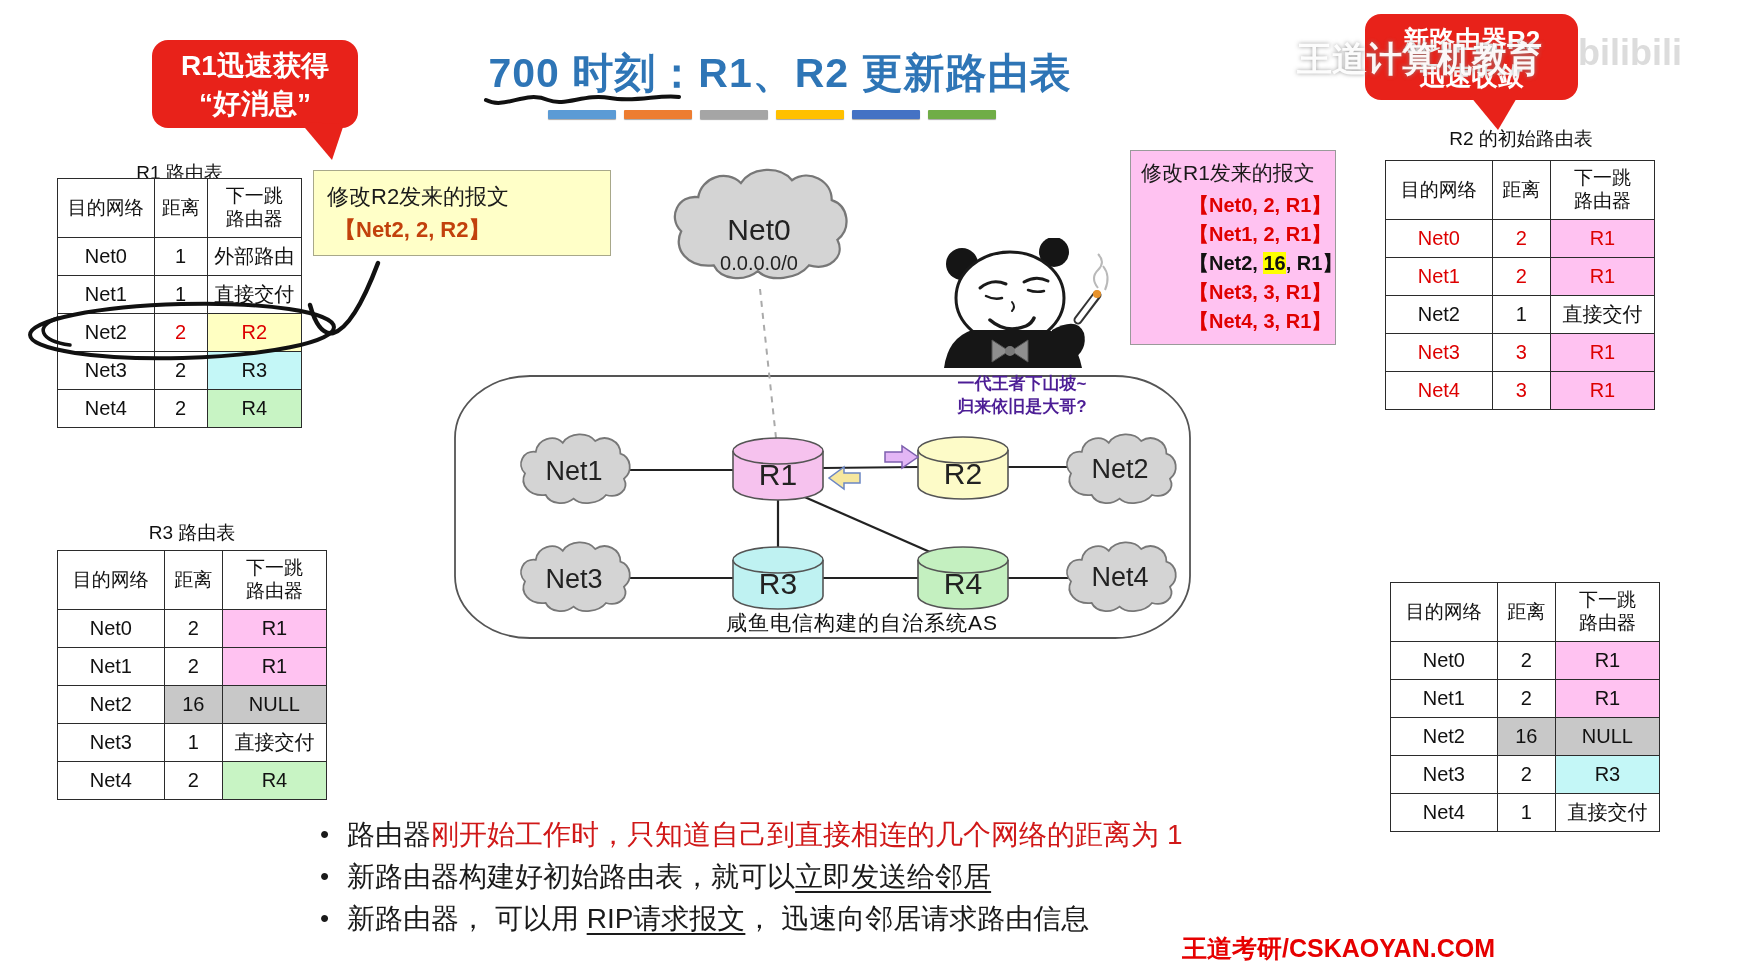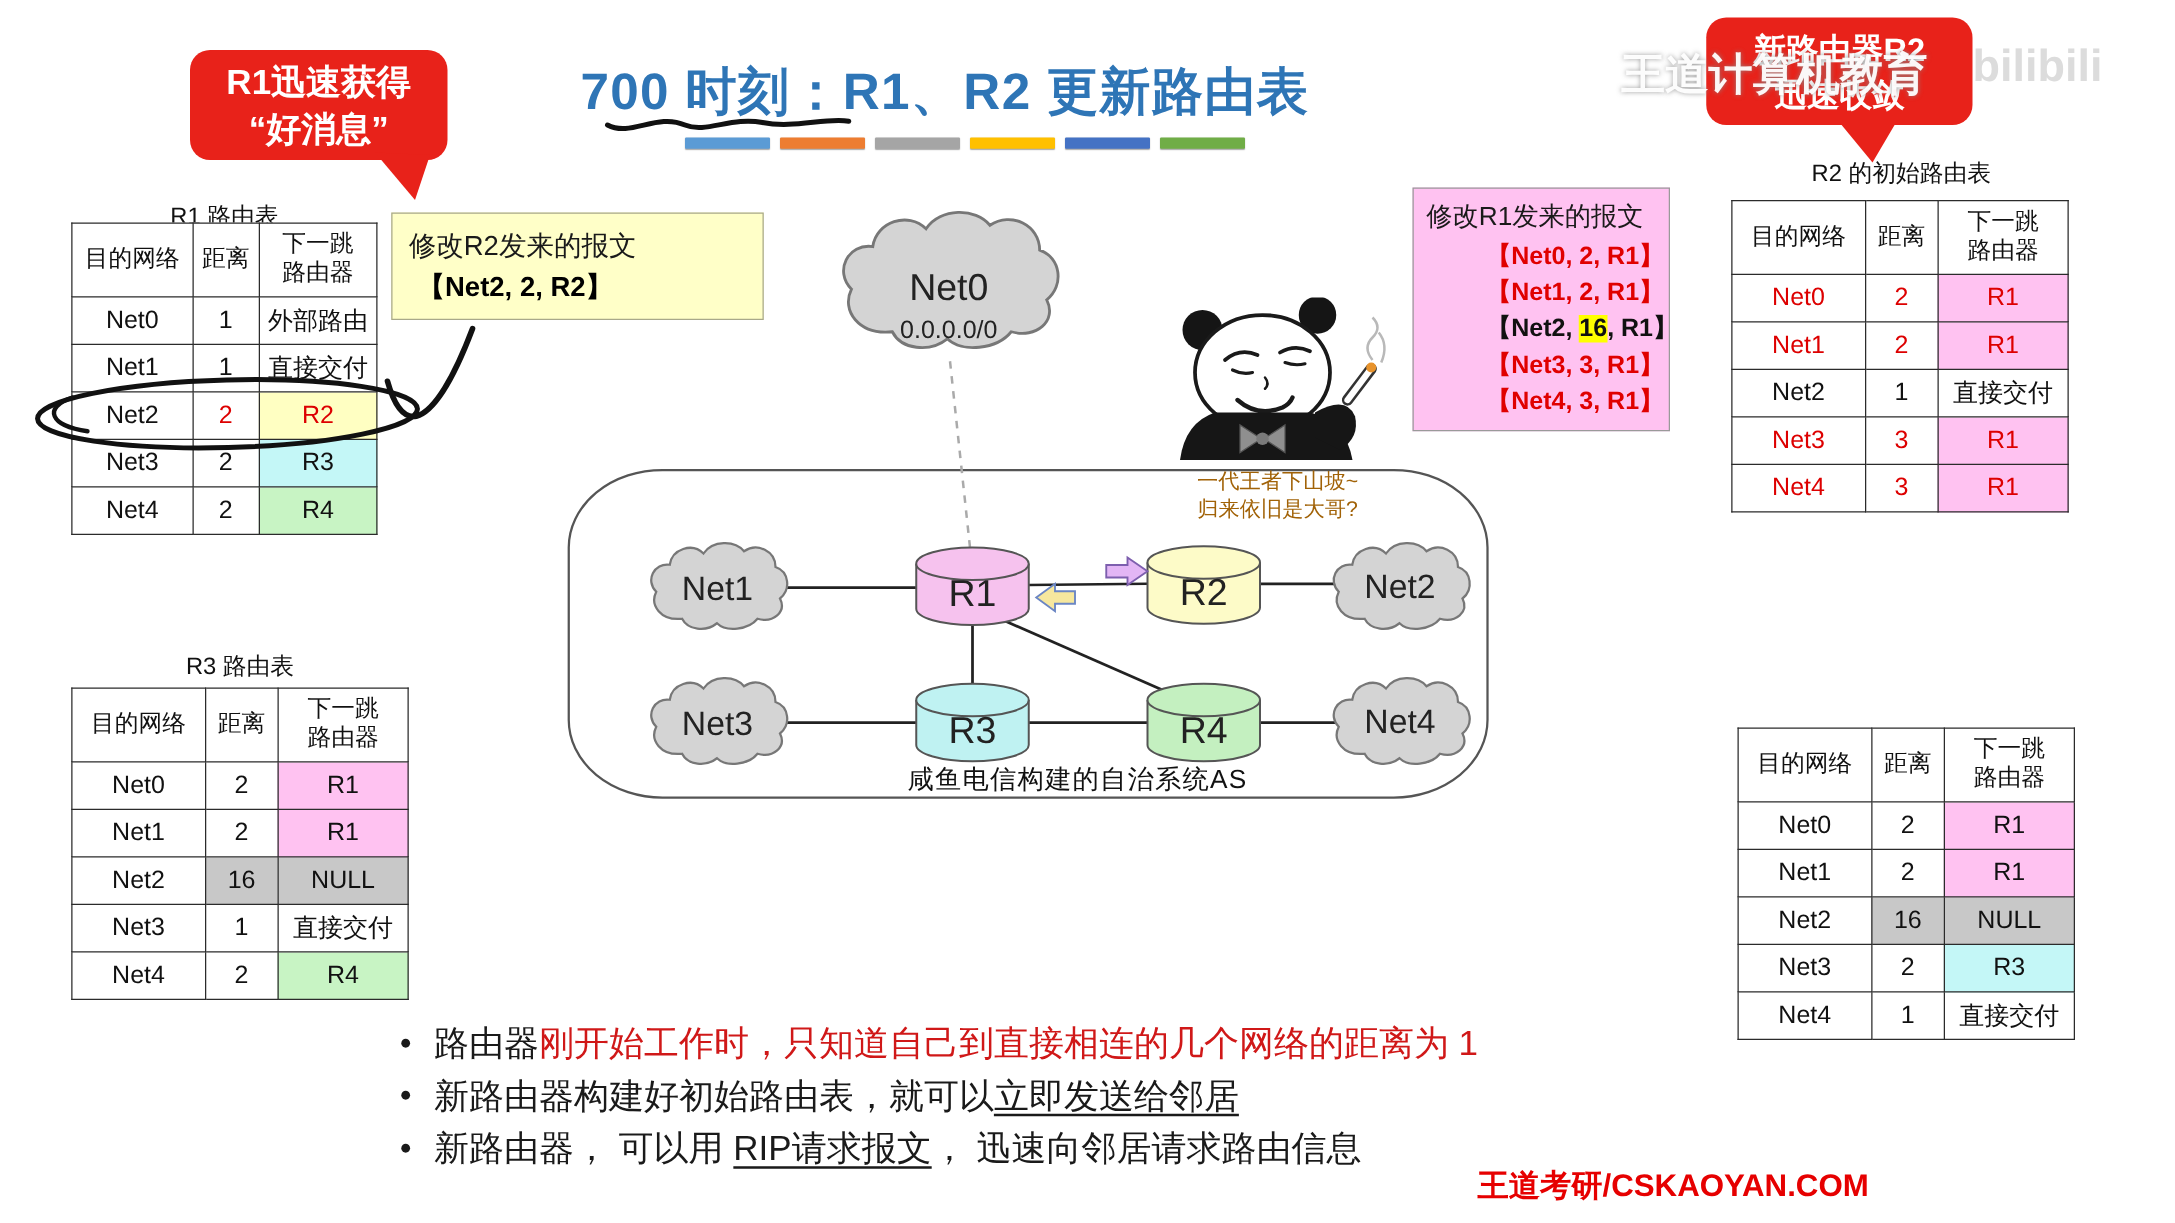--- a/index.html
+++ b/index.html
@@ -1,33 +1,33 @@
 <!DOCTYPE html>
 <html><head>
 <meta charset="utf-8">
 <style>
   html,body{margin:0;padding:0;background:#fff;font-family:"Liberation Sans","DejaVu Sans",sans-serif;}
   .stage{position:relative;width:1740px;height:978px;background:#fff;overflow:hidden;}
   .abs{position:absolute;}
 
   
-  .title{left:416px;top:46px;width:680px;text-align:center;font-size:41px;font-weight:700;
+  .title{left:440px;top:46px;width:680px;text-align:center;font-size:41px;font-weight:700;
          color:#2E75B6;letter-spacing:1px;}
   .bars{left:548px;top:110px;display:flex;gap:8px;}
   .bars .bar{width:68px;height:9px;border-radius:1px;box-shadow:0 1px 1px rgba(0,0,0,.35);}
 
   
   .bubble{background:#E8221A;color:#fff;text-align:center;border-radius:16px;font-weight:700;z-index:3;}
   .bubble-left{left:152px;top:40px;width:206px;height:88px;font-size:28px;line-height:38px;padding-top:7px;box-sizing:border-box;}
   .bubble-right{left:1365px;top:14px;width:213px;height:86px;font-size:26px;line-height:36px;padding-top:8px;box-sizing:border-box;}
 
   
   .note-yellow{left:313px;top:170px;width:296px;height:84px;background:#FFFFC8;border:1.5px solid #a8a88a;z-index:2;}
   .note-yellow .l1{font-size:22px;color:#1a1a1a;margin:11px 0 3px 13px;}
-  .note-yellow .l2{font-size:22px;font-weight:700;color:#000000;margin-left:20px;}
+  .note-yellow .l2{font-size:22px;font-weight:700;color:#c2410c;margin-left:20px;}
   .note-pink{left:1130px;top:150px;width:206px;background:#FFC2F1;border:1px solid #9a9a9a;
              padding:8px 10px;box-sizing:border-box;z-index:2;}
   .np-title{font-size:21px;color:#1a1a1a;margin-bottom:4px;}
   .np-line{font-size:20px;font-weight:700;line-height:29px;white-space:nowrap;margin-left:48px;}
   .np-line.red{color:#E00000;}
   .np-line.dark{color:#111;}
   .np-line .hl{background:#FFFF00;}
 
   
   .tbl-title{font-size:19px;color:#111;text-align:center;z-index:2;}
@@ -46,21 +46,21 @@
   td.bg-cyan{background:#C4F7F7;}
   td.bg-green{background:#C8F4C4;}
   td.bg-gray{background:#C8C8C8;}
 
   
   svg.layer{position:absolute;left:0;top:0;z-index:1;pointer-events:none;}
   svg.ink{position:absolute;left:0;top:0;z-index:6;pointer-events:none;}
 
   
   .meme{left:930px;top:238px;width:184px;text-align:center;z-index:2;}
-  .meme .cap{font-size:17px;font-weight:400;color:#a16207;line-height:23px;white-space:nowrap;}
+  .meme .cap{font-size:17px;font-weight:700;color:#4c1d95;line-height:23px;white-space:nowrap;}
 
   
   .bullets{left:320px;top:816px;width:960px;z-index:2;}
   .bullets .li{display:flex;align-items:flex-start;font-size:28px;color:#1a1a1a;margin-bottom:5px;line-height:37px;}
   .bullets .dot{margin:0 18px 0 0;font-size:26px;}
   .bullets .red{color:#D01818;}
   .bullets .u{text-decoration:underline;text-underline-offset:5px;text-decoration-thickness:2px;}
 
   
   .wm-brand{left:1297px;top:36px;font-size:35px;font-weight:700;color:rgba(255,255,255,.95);

